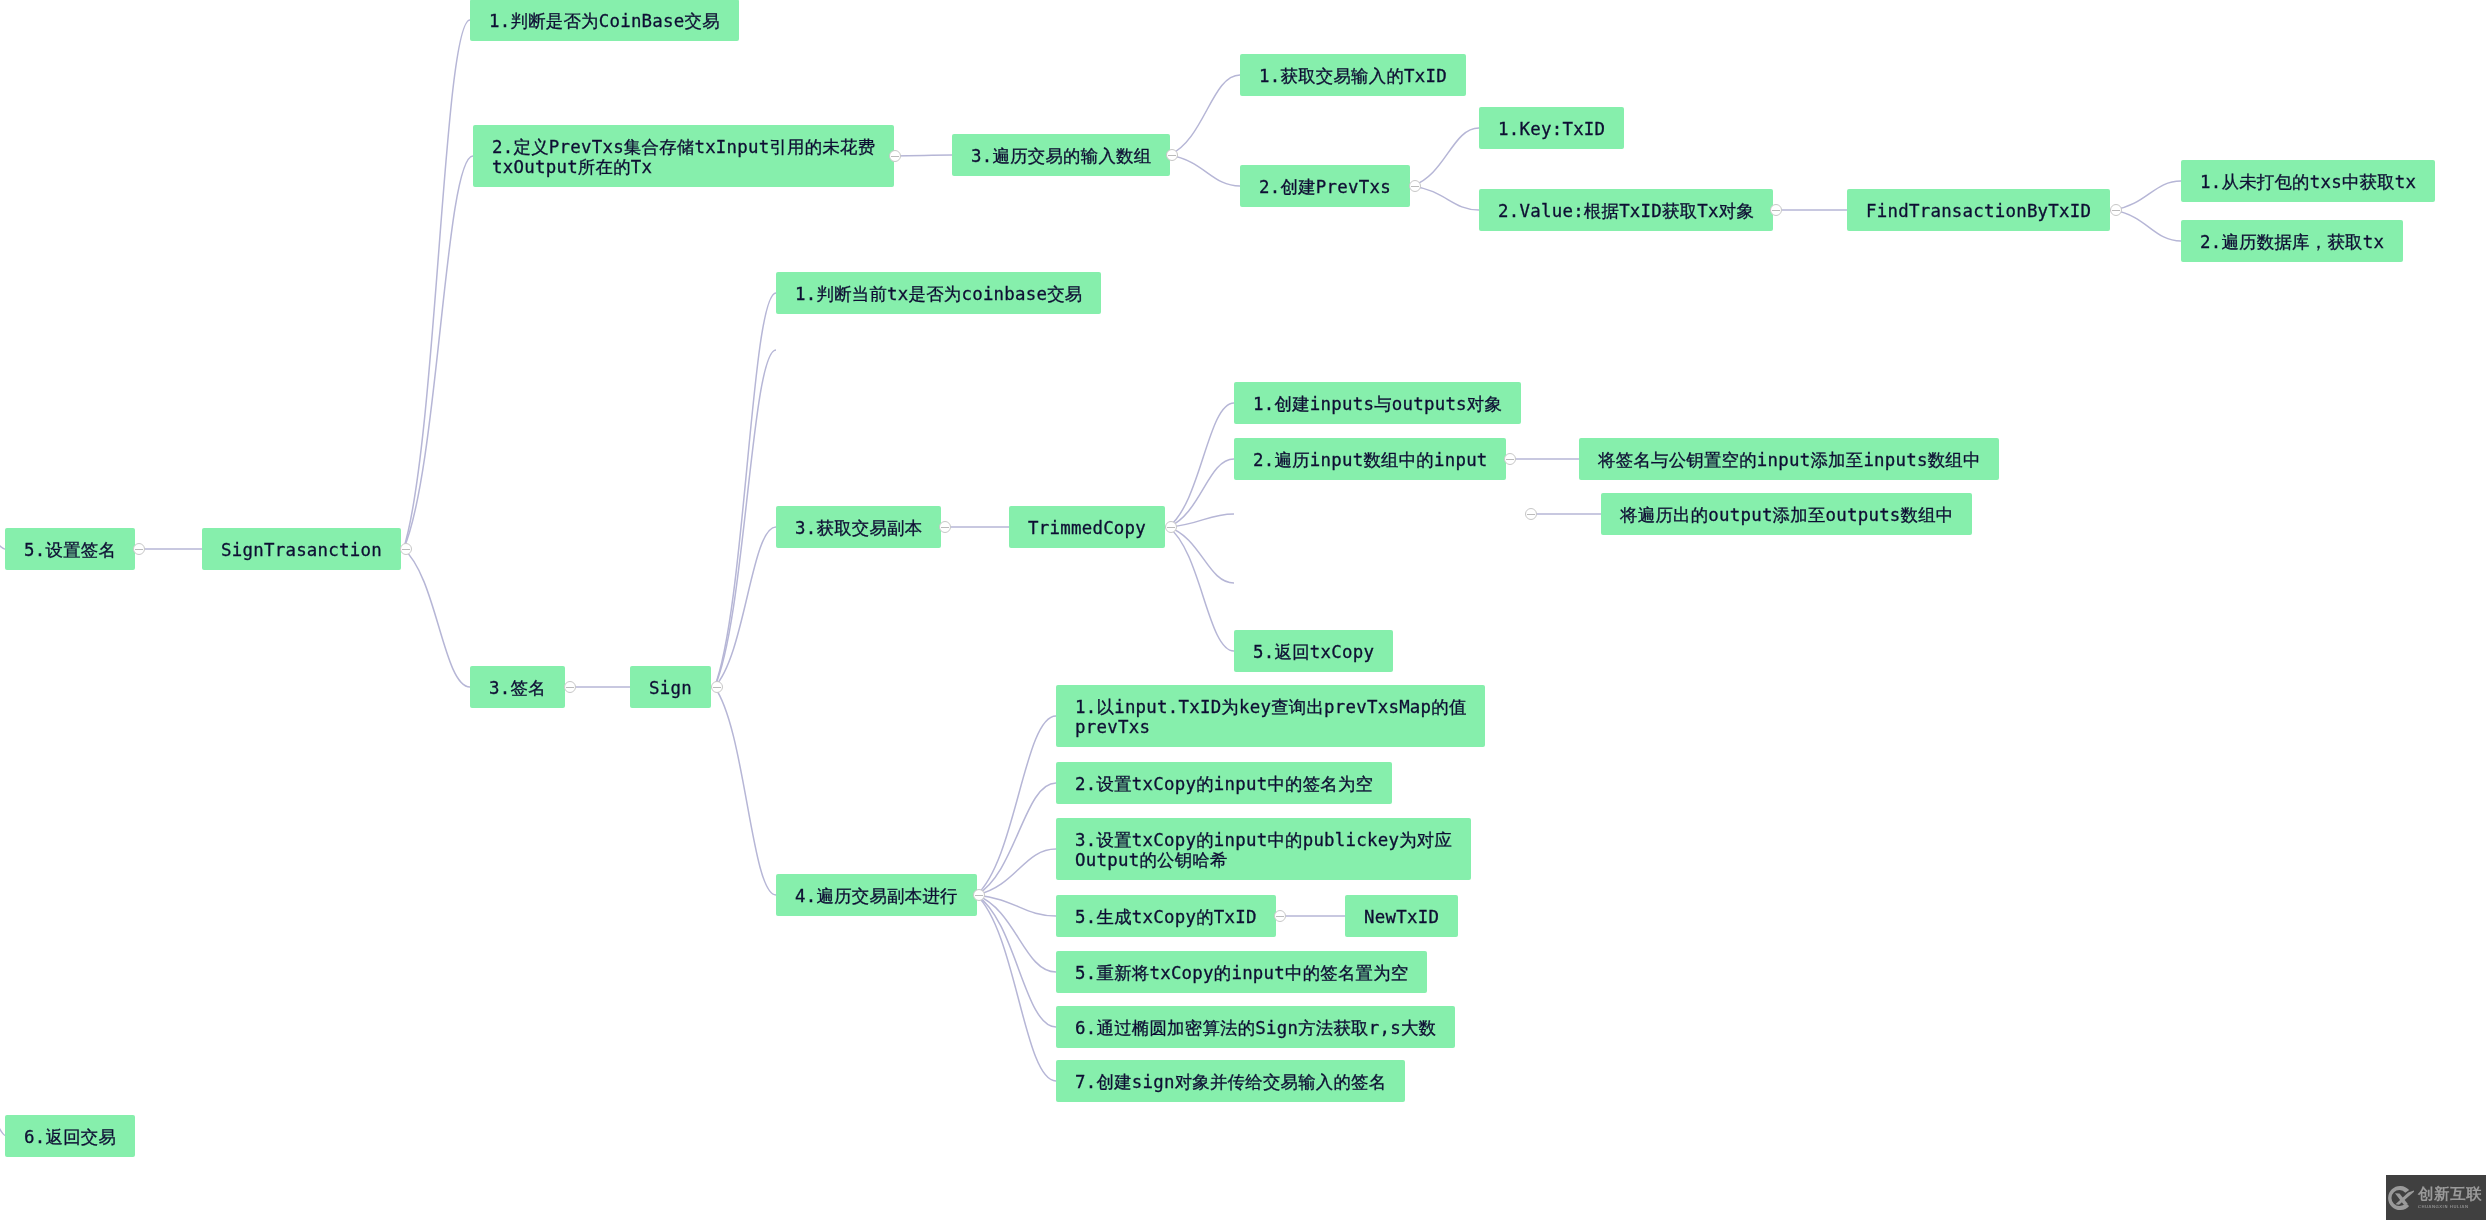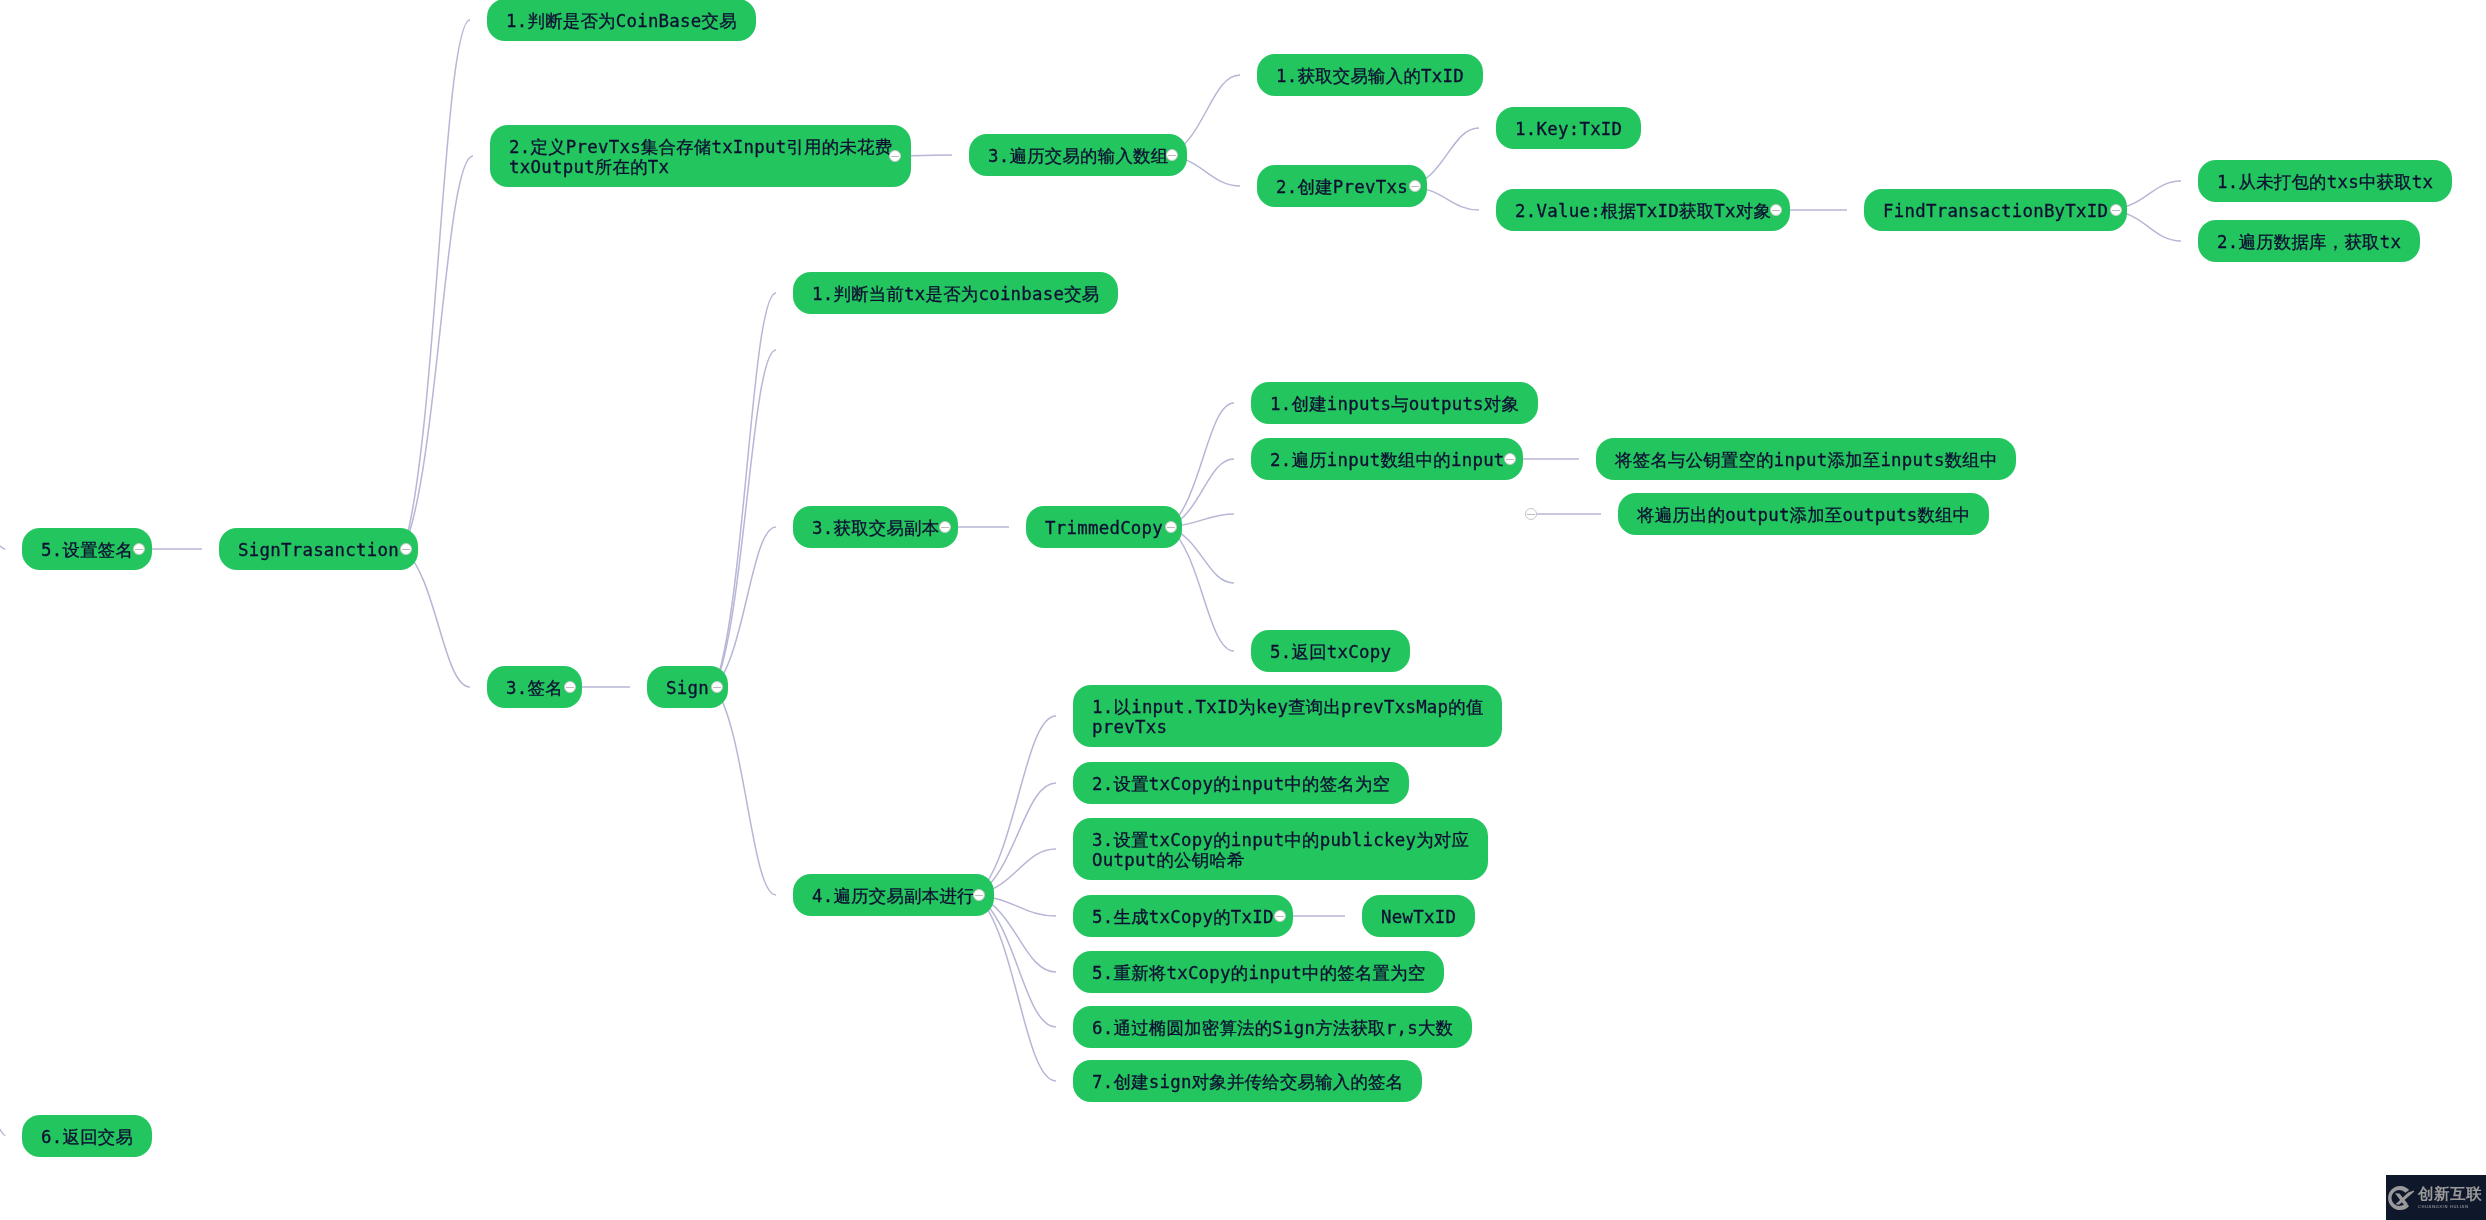--- a/index.html
+++ b/index.html
@@ -1,27 +1,27 @@
 <!DOCTYPE html>
 <html><head>
 <meta charset="utf-8">
 <title>SignTrasanction mindmap</title>
 <style>
   html,body{margin:0;padding:0;background:#ffffff;}
   #canvas{position:relative;width:2486px;height:1220px;background:#ffffff;overflow:hidden;
           font-family:"DejaVu Sans Mono","Liberation Mono",monospace;}
   #edges{position:absolute;left:0;top:0;width:2486px;height:1220px;pointer-events:none;}
-  .node{position:absolute;box-sizing:border-box;background:#22c55e;
-        border-radius:18px;
+  .node{position:absolute;box-sizing:border-box;background:#86efac;
+        border-radius:2px;
         font-size:17.4px;line-height:20px;letter-spacing:0.25px;color:#0e0e33;
-        padding:12.4px 18.85px 9.6px 19.1px;white-space:pre;transform:translateZ(0);margin-left:17px;-webkit-text-stroke:0.3px #0e0e33;}
+        padding:12.4px 18.85px 9.6px 19.1px;white-space:pre;transform:translateZ(0);-webkit-text-stroke:0.3px #0e0e33;}
   .toggle{position:absolute;width:13px;height:13px;border-radius:50%;
           background:#ffffff;border:1px solid #c6c6c6;box-sizing:border-box;}
   .toggle i{position:absolute;left:1.7px;top:5.2px;width:7.2px;height:0.9px;background:#bbbbbb;display:block;}
-  #watermark{position:absolute;left:2386px;top:1175px;width:100px;height:45px;background:#0f172a;overflow:hidden;}
+  #watermark{position:absolute;left:2386px;top:1175px;width:100px;height:45px;background:#404040;overflow:hidden;}
   #wm-brand{position:absolute;left:32px;top:10.5px;font-family:"DejaVu Sans","Liberation Sans",sans-serif;
             font-size:15.5px;line-height:17px;letter-spacing:0.6px;color:#9a9a9a;white-space:nowrap;
             font-weight:700;}
   #wm-pinyin{position:absolute;left:32px;top:28.5px;font-family:"DejaVu Sans","Liberation Sans",sans-serif;
             font-size:4.1px;line-height:5px;letter-spacing:0.55px;color:#adadad;white-space:nowrap;}
   #wm-mark{position:absolute;left:2px;top:9.5px;}
 </style>
 </head>
 <body>
 

